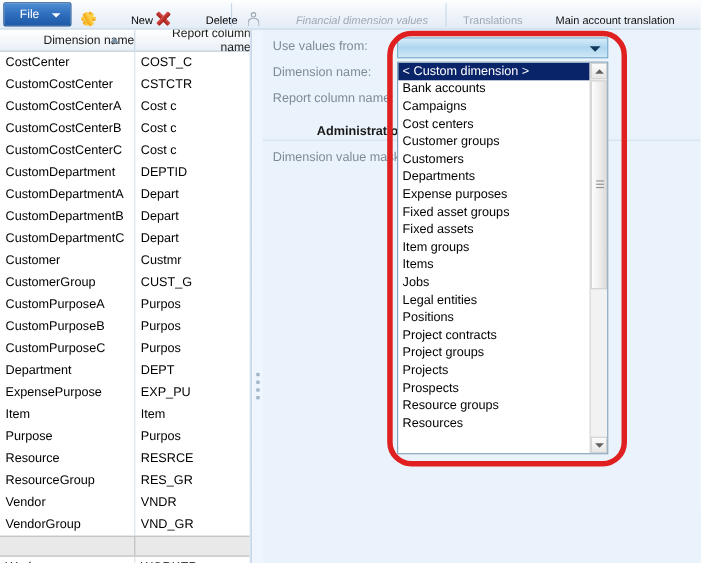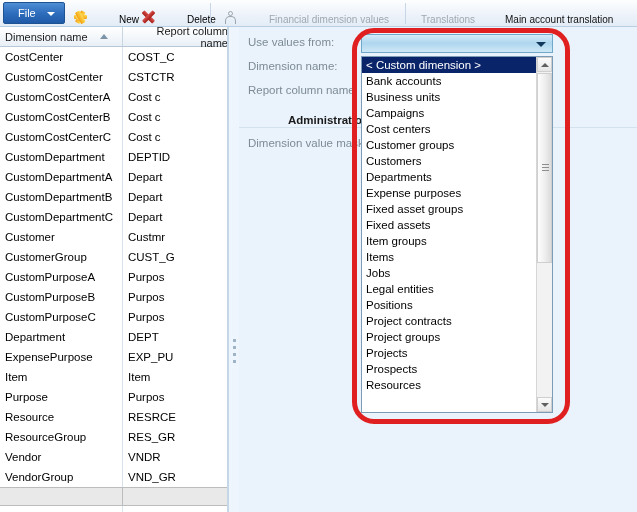--- a/index.html
+++ b/index.html
@@ -116,21 +116,21 @@
     border-bottom: 1px solid #b9c8d6;
     box-sizing: border-box;
   }
   .gh {
     position: absolute; top: 0; height: 19px;
     display: flex; align-items: center;
     font-size: 11px; color: #1a1a1a;
     box-sizing: border-box;
     padding-left: 5px;
   }
-  .gh-0 { left: 0; width: 123px; border-right: 1px solid #c9d6e2; }
+  .gh-0 { left: 0; width: 123px; border-right: 1px solid #c9d6e2; justify-content: flex-end; }
   .gh-1 { left: 123px; width: 105px; text-align: right; }
   .sort-asc {
     position: absolute; right: 14px; top: 7px;
     width: 0; height: 0;
     border-left: 4px solid transparent;
     border-right: 4px solid transparent;
     border-bottom: 5px solid #7d94a8;
   }
   .grid-body { position: relative; }
   .row {
@@ -298,21 +298,21 @@
       <span class="tb-label">New</span>
     </div>
 
     <div class="tb-item" style="left:140px;">
       <span class="ico ico-del"></span>
       <span class="tb-label">Delete</span>
     </div>
 
     <div class="tb-sep" style="left:210px;"></div>
 
-    <div class="tb-item dim" style="left:222px;">
+    <div class="tb-item dim" style="left:222px;font-style:italic;">
       <span class="ico ico-person"></span>
       <span class="tb-label">Financial dimension values</span>
     </div>
 
     <div class="tb-sep" style="left:405px;"></div>
 
     <div class="tb-item dim" style="left:416px;">
       <span class="tb-label">Translations</span>
     </div>
 
@@ -449,38 +449,38 @@
 
   <div class="combo">
     <span style="padding-left:5px;line-height:17px;display:block;font-size:11.5px;"></span>
     <span class="arrow"></span>
   </div>
 
   <div class="dropdown">
     <div class="dd-list" id="dd-list">
         <div class="dd-item selected">&lt; Custom dimension &gt;</div>
         <div class="dd-item">Bank accounts</div>
-        <div class="dd-item">Business units</div>
         <div class="dd-item">Campaigns</div>
         <div class="dd-item">Cost centers</div>
         <div class="dd-item">Customer groups</div>
         <div class="dd-item">Customers</div>
         <div class="dd-item">Departments</div>
         <div class="dd-item">Expense purposes</div>
         <div class="dd-item">Fixed asset groups</div>
         <div class="dd-item">Fixed assets</div>
         <div class="dd-item">Item groups</div>
         <div class="dd-item">Items</div>
         <div class="dd-item">Jobs</div>
         <div class="dd-item">Legal entities</div>
         <div class="dd-item">Positions</div>
         <div class="dd-item">Project contracts</div>
         <div class="dd-item">Project groups</div>
         <div class="dd-item">Projects</div>
         <div class="dd-item">Prospects</div>
+        <div class="dd-item">Resource groups</div>
         <div class="dd-item">Resources</div>
       </div>
     <div class="dd-scroll">
       <div class="sb-btn sb-up">
         <span class="tri"></span>
       </div>
       <div class="sb-thumb">
         <span class="lines">
             <i></i>
             <i></i>

